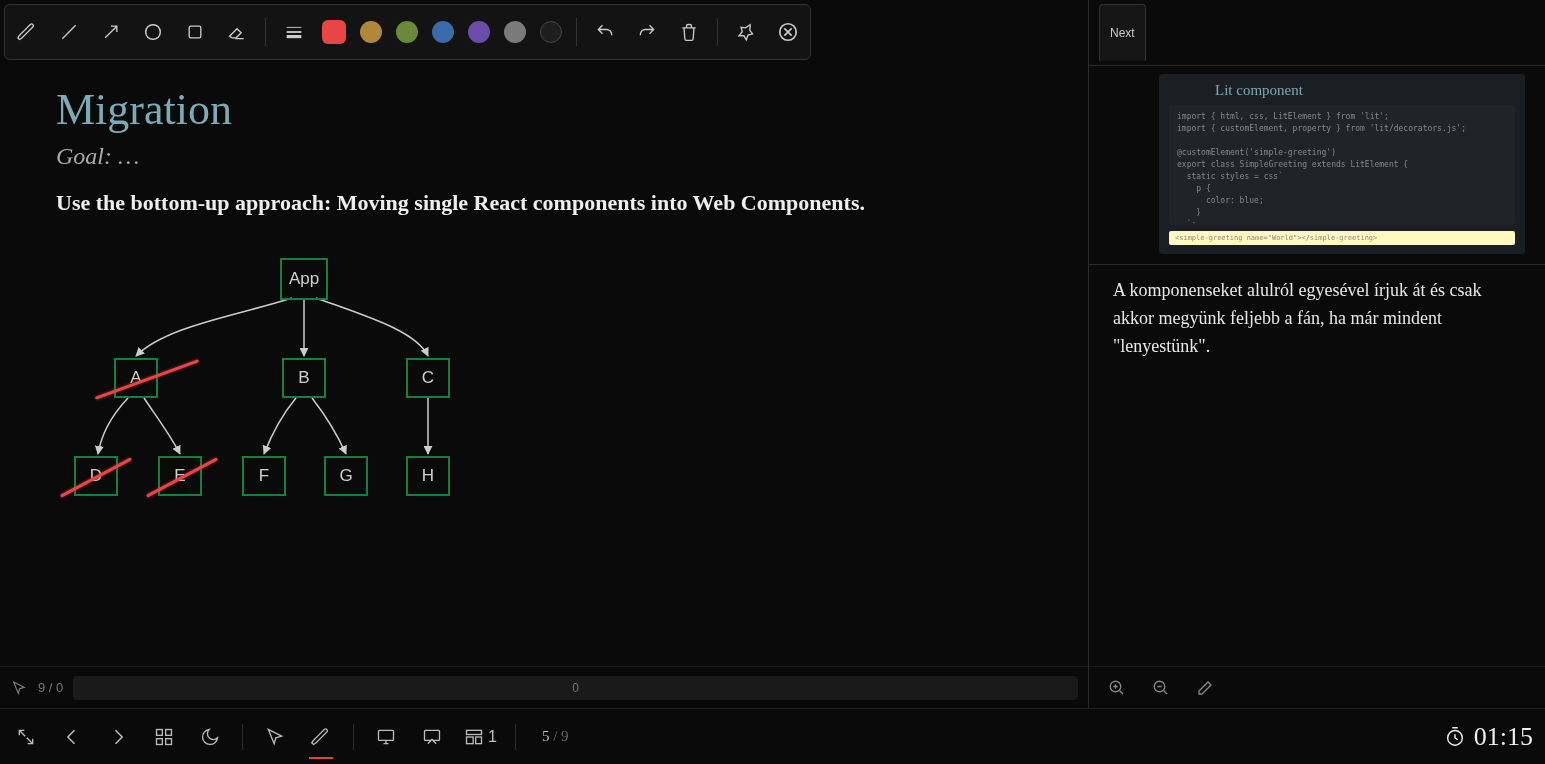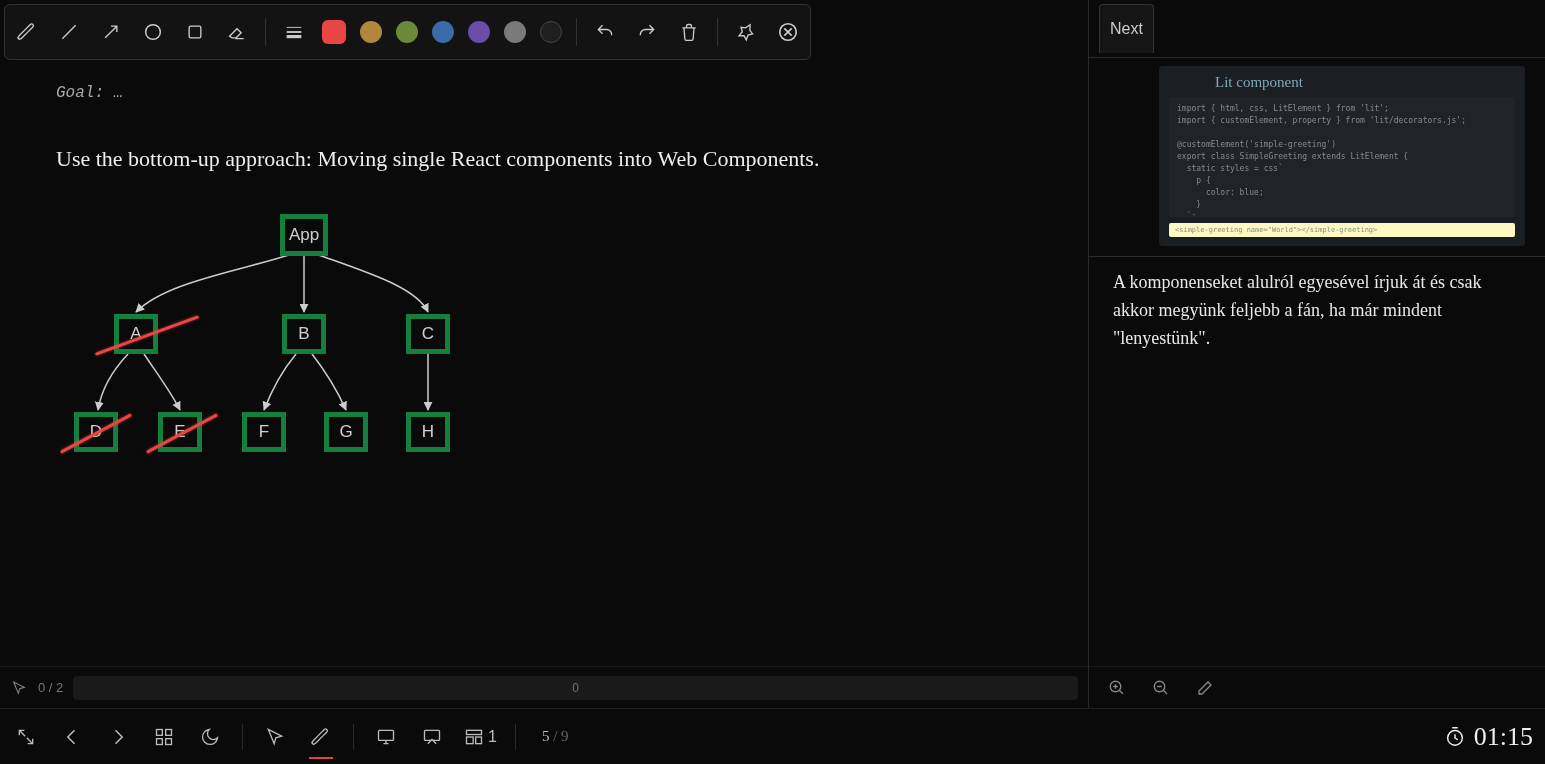--- a/index.html
+++ b/index.html
@@ -78,37 +78,38 @@
     position: relative;
   }
   .slide h1 {
     font-family: Georgia, "Times New Roman", serif;
     font-weight: 400;
     font-size: 44px;
     color: #7da9b8;
     margin-bottom: 8px;
   }
   .slide .goal {
-    font-family: Liberation Mono, monospace;
+    font-family: Liberation Serif, serif;
     font-style: italic;
-    font-size: 16px;
+    font-size: 24px;
     color: #aaa;
-    margin-bottom: 44px;
+    margin-bottom: 20px;
   }
   .slide .body {
     font-family: Georgia, serif;
     font-size: 22px;
     color: #eee;
     margin-bottom: 20px;
+    font-weight: bold;
   }
   .tree-wrap { position: relative; width: 500px; height: 280px; }
   .tree-wrap svg { position:absolute; left:0; top:0; }
   .node {
     position: absolute;
-    border: 5px solid #15803d;
+    border: 2px solid #15803d;
     background: transparent;
     color: #d0d0d0;
     font-size: 17px;
     display:flex; align-items:center; justify-content:center;
     width: 44px; height: 40px;
   }
   .node.app { width: 48px; height: 42px; }
   .strike {
     position: absolute;
     height: 3px;
@@ -140,22 +141,22 @@
   }
   
   .next-tab {
     border-bottom: 1px solid #2a2a2a;
     padding: 4px 10px;
   }
   .next-tab span {
     display: inline-block;
     border: 1px solid #333;
     border-bottom: none;
-    padding: 15px 10px;
-    font-size: 16px;
+    padding: 21px 10px;
+    font-size: 12px;
     color: #ccc;
     background: #151515;
     border-radius: 4px 4px 0 0;
   }
   .preview-slide {
     margin: 8px 20px 10px 70px;
     background: #1b1e22;
     border-radius: 4px;
     padding: 8px 10px 14px 10px;
     height: 180px;
@@ -321,20 +322,21 @@
         <div class="icon-btn">
           <svg width="22" height="22" viewBox="0 0 24 24" fill="none" stroke="currentColor" stroke-width="1.8">
               <circle cx="12" cy="12" r="9"></circle>
               <path d="M8 8l8 8M16 8l-8 8"></path>
             </svg>
         </div>
       </div>
     </div>
 
     <div class="slide">
+      <h1>Migration</h1>
       <div class="goal">
         <span>Goal</span>: <span>…</span>
       </div>
       <div class="body">Use the bottom-up approach: Moving single React components into Web Components.</div>
 
       <div class="tree-wrap">
         <svg width="500" height="280">
           <defs>
             <marker id="ah" viewBox="0 0 10 10" refX="9" refY="5" markerWidth="6" markerHeight="6" orient="auto">
               <path d="M0 0 L10 5 L0 10 z" fill="#ccc"></path>
@@ -366,21 +368,21 @@
         <div class="strike" style="left:86px; top:240px; width:80px; transform:rotate(-28deg)"></div>
       </div>
     </div>
 
     <div class="left-bottom">
       <span class="icon-btn" style="width:18px;height:18px">
         <svg width="16" height="16" viewBox="0 0 24 24" fill="none" stroke="#888" stroke-width="1.6">
             <path d="M4 3l7 17 2-7 7-2z"></path>
           </svg>
       </span>
-      <span class="count">0 / 2</span>
+      <span class="count">9 / 0</span>
       <input placeholder="0" style="">
     </div>
   </div>
 
   <div class="right-panel">
     <div class="next-tab">
       <span>Next</span>
     </div>
     <div class="preview-slide">
       <div class="ptitle">Lit component</div>

